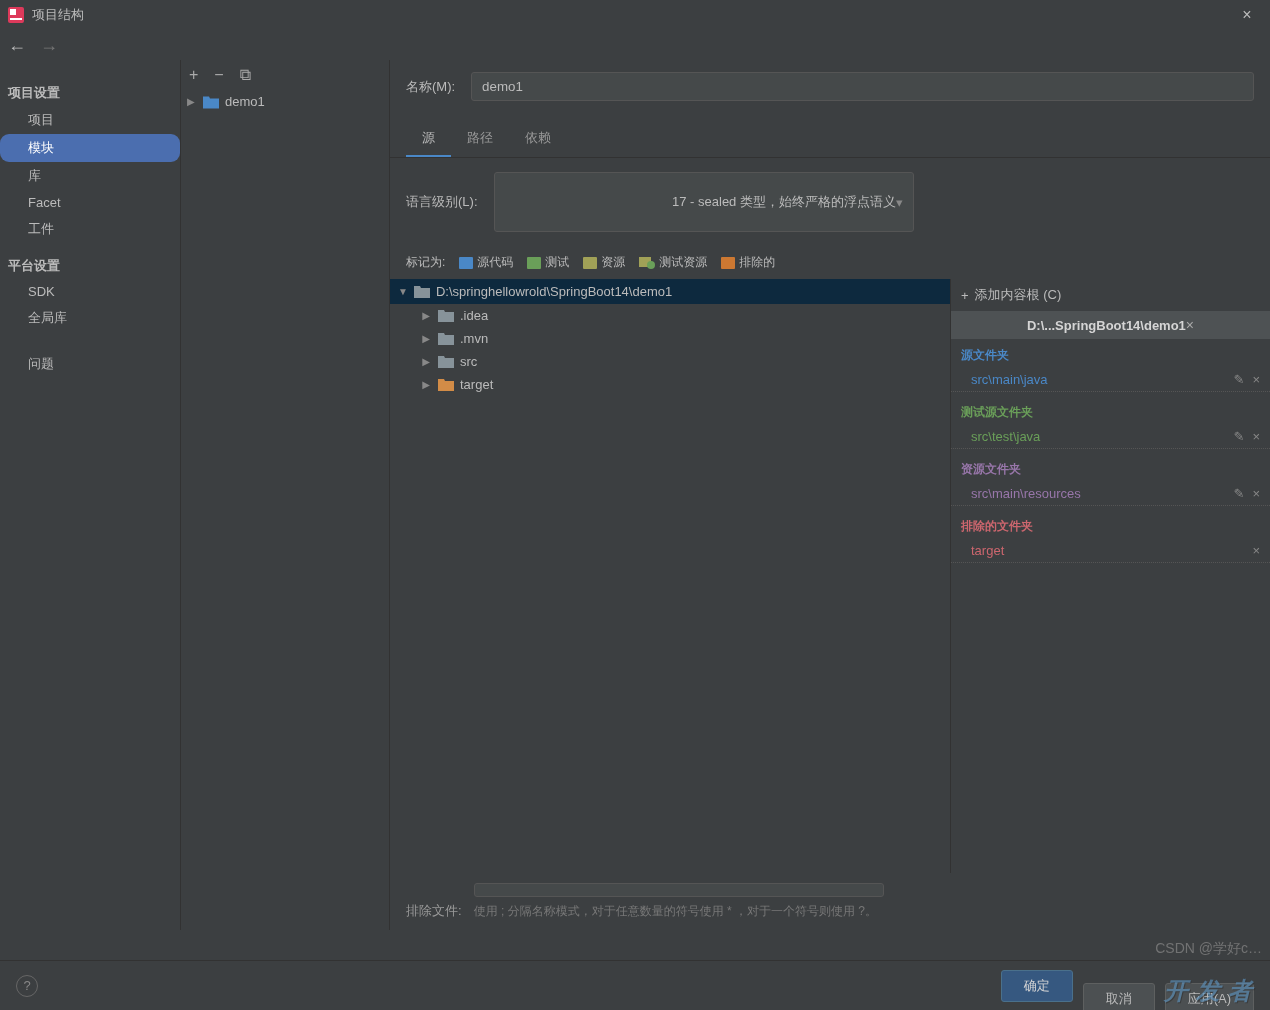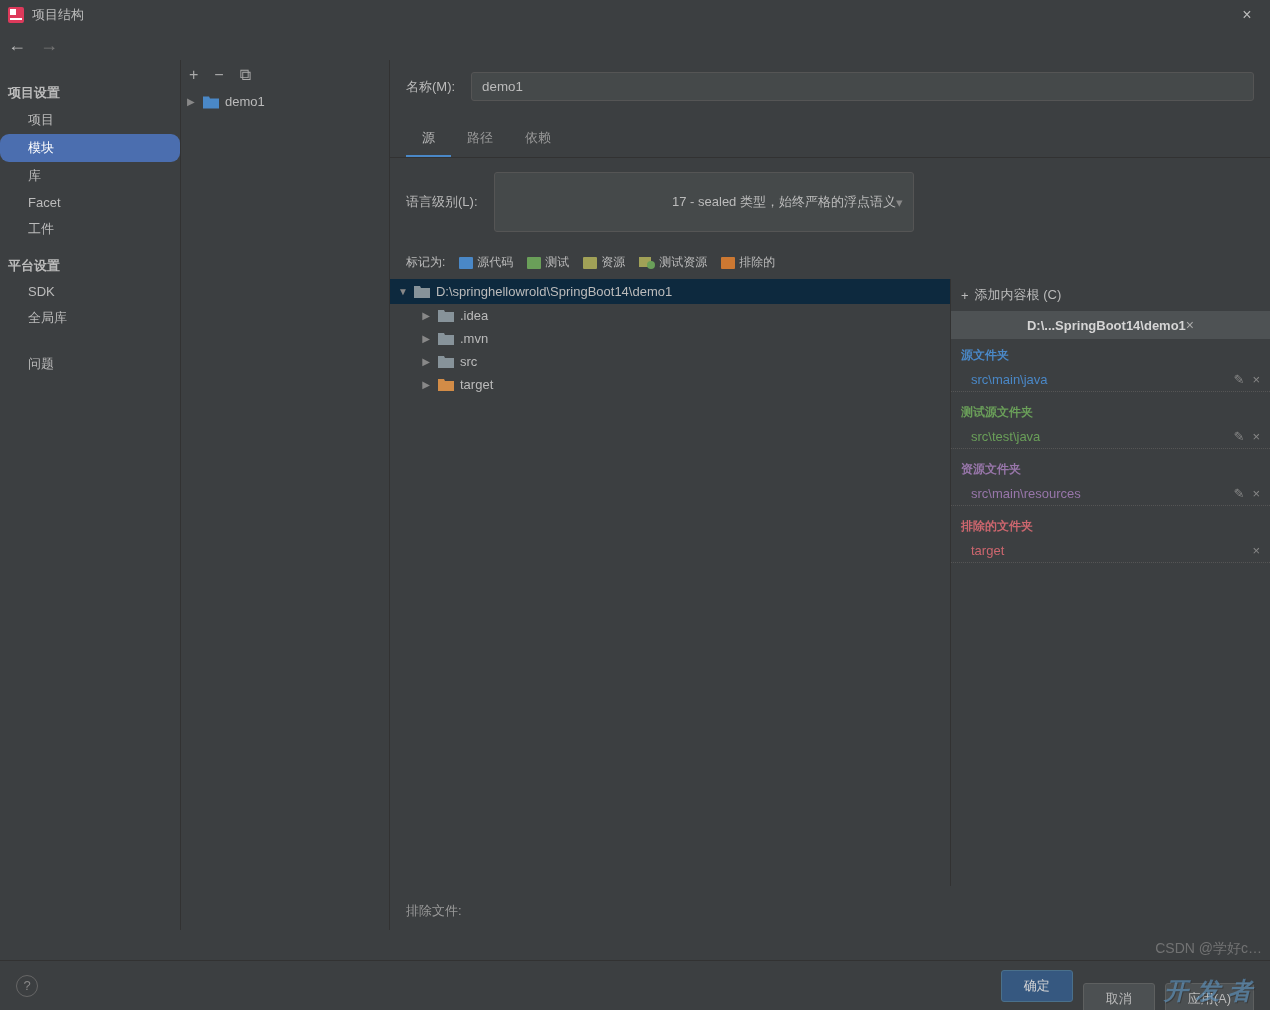--- a/index.html
+++ b/index.html
@@ -257,20 +257,24 @@
                   <span>×</span>
                 </span>
               </div>
             </div>
           </div>
       </div>
     </div>
 
     <div class="bottom-exclude">
       <span class="ex-label">排除文件:</span>
+      <div class="ex-input-wrap">
+        <div class="ex-input"></div>
+        <div class="ex-hint">使用 ; 分隔名称模式，对于任意数量的符号使用 * ，对于一个符号则使用 ?。</div>
+      </div>
     </div>
   </div>
 </div>
 
 <div class="footer">
   <div class="help-icon">?</div>
   <div class="footer-right">
     <div class="btn btn-primary">确定</div>
     <div class="btn btn-default">取消</div>
     <div class="btn btn-default">应用(A)</div>

